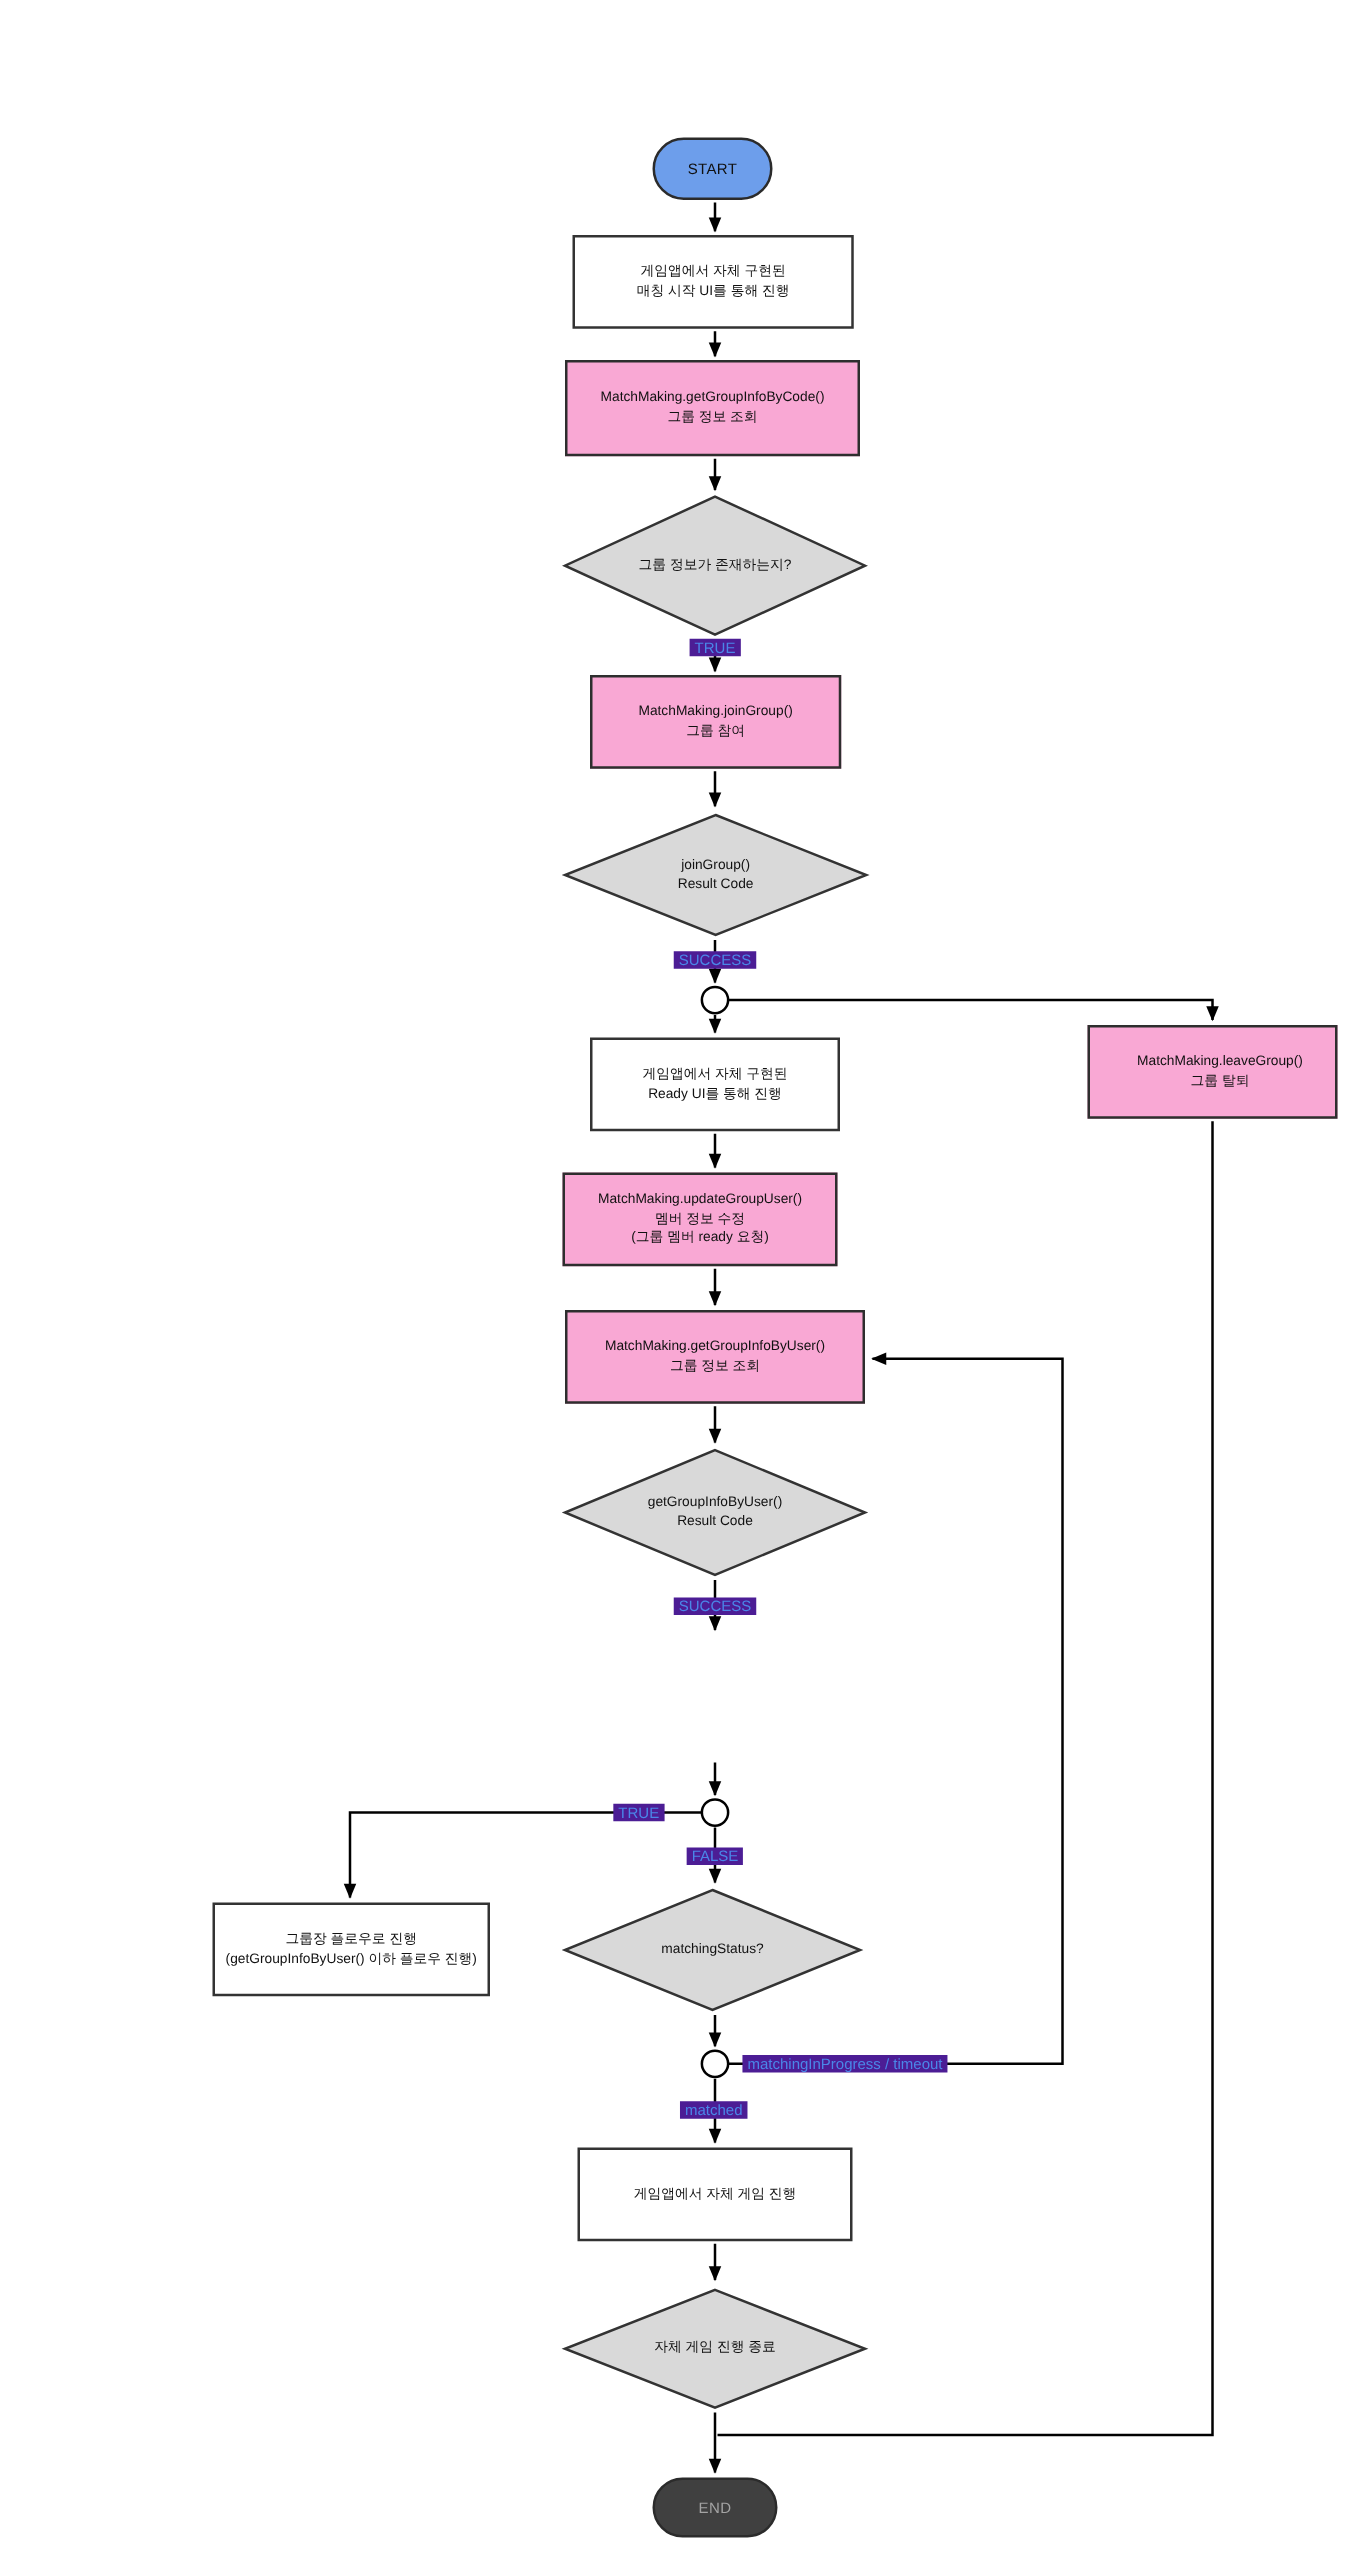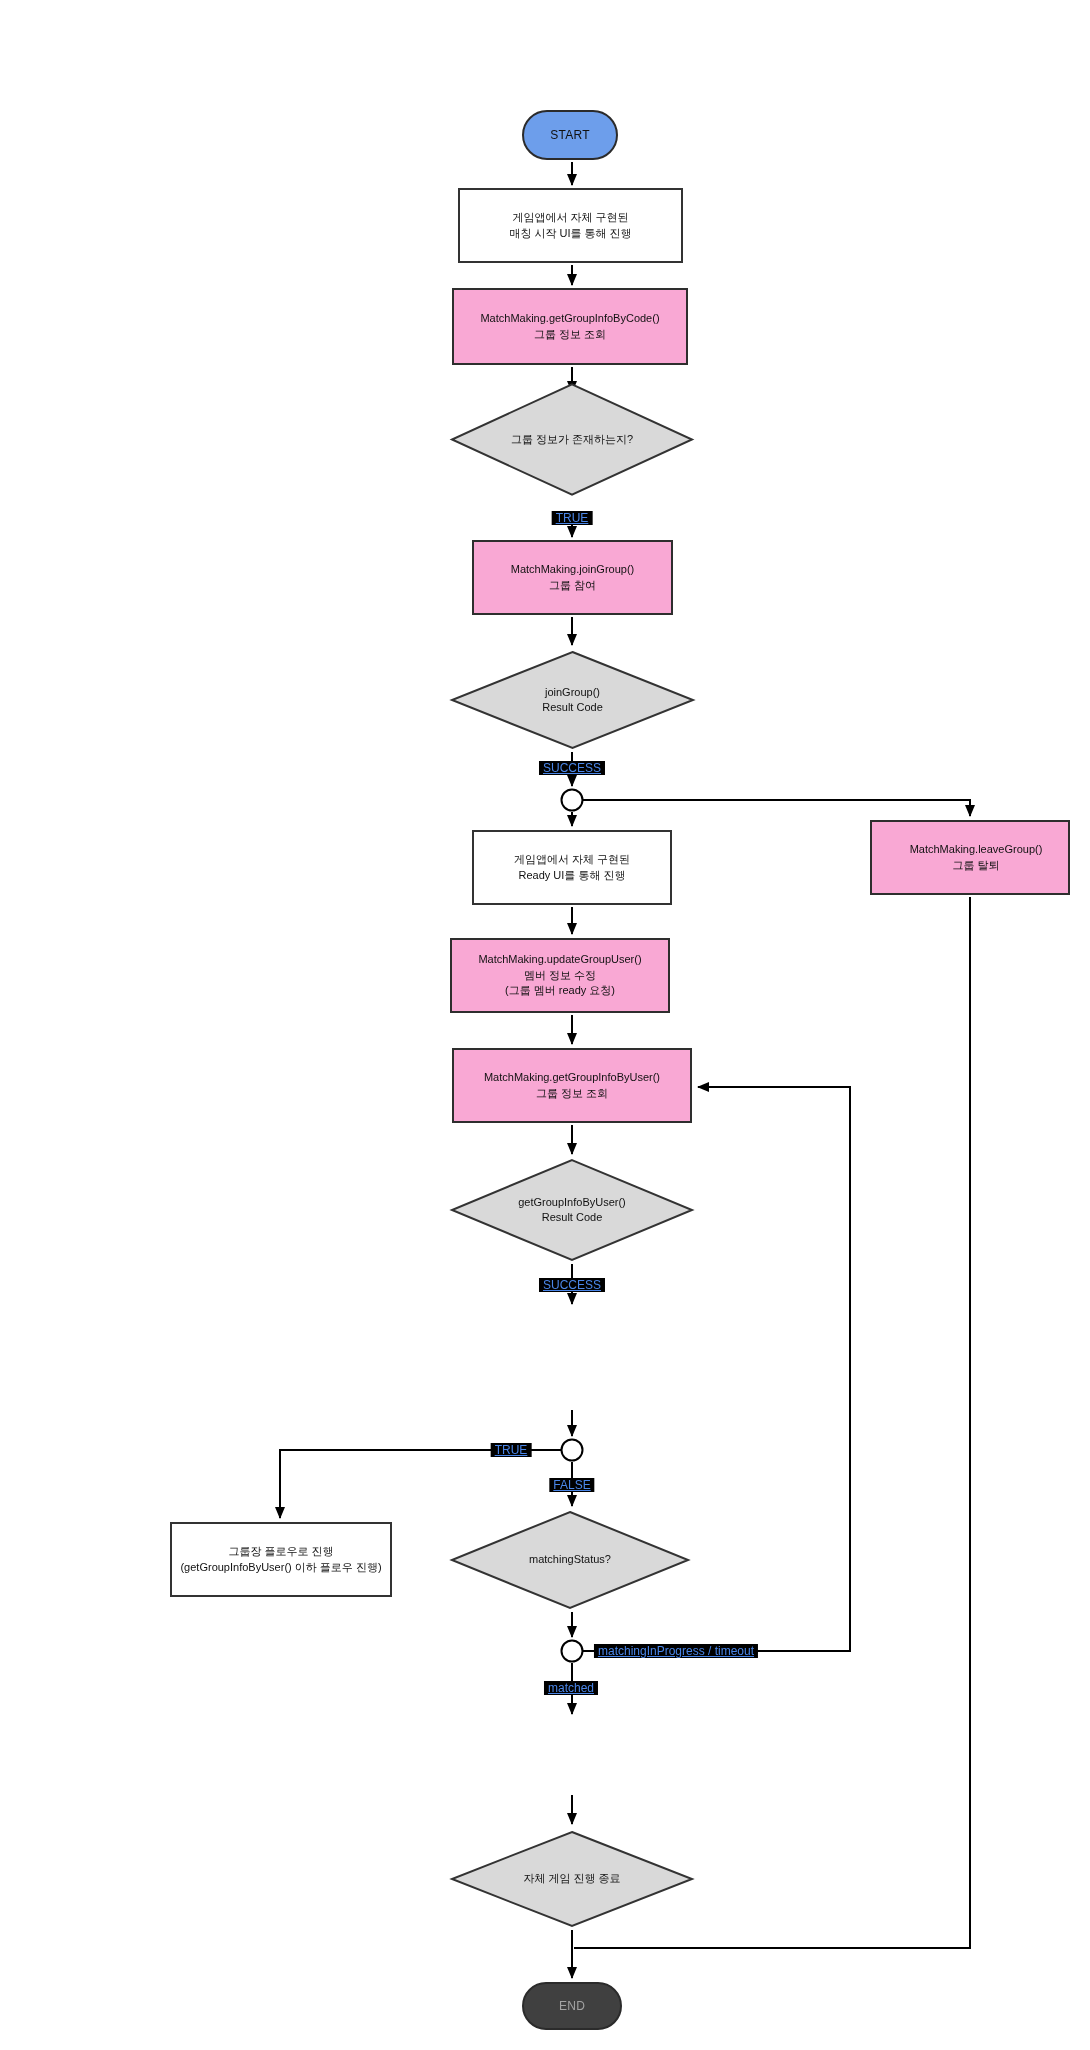--- a/index.html
+++ b/index.html
@@ -47,27 +47,26 @@
   }
   .api{
     background:#f9a8d4;
     border:2px solid #2e2e2e;
   }
   .diamond{background:transparent;border:none;}
   .diamond svg{position:absolute;left:0;top:0;width:100%;height:100%;}
   .edge-label{
     position:absolute;
     transform:translate(-50%,-50%);
-    background:#000000;
+    background:#4c1d95;
     color:#4a86e8;
     font-size:12px;
     padding:0 4px;
     z-index:3;
     white-space:nowrap;
-    text-decoration:underline;
   }
 </style>
 </head>
 <body>
 
 <div id="canvas">
 
   <svg id="edges" width="1090" height="2050" viewBox="0 0 1090 2050">
     <defs>
       <marker id="arrow" viewBox="0 0 14 12" markerUnits="userSpaceOnUse" markerWidth="14" markerHeight="12" refX="12" refY="6" orient="auto">
@@ -118,20 +117,23 @@
   <div class="node process" style="left:472px;top:830px;width:200px;height:75px;">
     <span class="node-text">게임앱에서 자체 구현된
 Ready UI를 통해 진행</span>
   </div>
 
   <div class="node process" style="left:170px;top:1522px;width:222px;height:75px;">
     <span class="node-text">그룹장 플로우로 진행
 (getGroupInfoByUser() 이하 플로우 진행)</span>
   </div>
 
+  <div class="node process" style="left:462px;top:1718px;width:220px;height:75px;">
+    <span class="node-text">게임앱에서 자체 게임 진행</span>
+  </div>
 
   <div class="node api" style="left:452px;top:288px;width:236px;height:77px;">
     <span class="node-text">MatchMaking.getGroupInfoByCode()
 그룹 정보 조회</span>
   </div>
 
   <div class="node api" style="left:472px;top:540px;width:201px;height:75px;">
     <span class="node-text">MatchMaking.joinGroup()
 그룹 참여</span>
   </div>
@@ -145,21 +147,21 @@
     <span class="node-text">MatchMaking.updateGroupUser()
 멤버 정보 수정
 (그룹 멤버 ready 요청)</span>
   </div>
 
   <div class="node api" style="left:452px;top:1048px;width:240px;height:75px;">
     <span class="node-text">MatchMaking.getGroupInfoByUser()
 그룹 정보 조회</span>
   </div>
 
-  <div class="node diamond" style="left:447px;top:382px;width:250px;height:115px;">
+  <div class="node diamond" style="left:447px;top:395px;width:250px;height:115px;">
     <svg viewBox="0 0 100 100" preserveAspectRatio="none">
       <polygon points="50,2 98,50 50,98 2,50" fill="#d9d9d9" stroke="#333" stroke-width="2" vector-effect="non-scaling-stroke"></polygon>
     </svg>
     <span class="node-text">그룹 정보가 존재하는지?</span>
   </div>
 
   <div class="node diamond" style="left:447px;top:650px;width:251px;height:100px;">
     <svg viewBox="0 0 100 100" preserveAspectRatio="none">
       <polygon points="50,2 98,50 50,98 2,50" fill="#d9d9d9" stroke="#333" stroke-width="2" vector-effect="non-scaling-stroke"></polygon>
     </svg>

